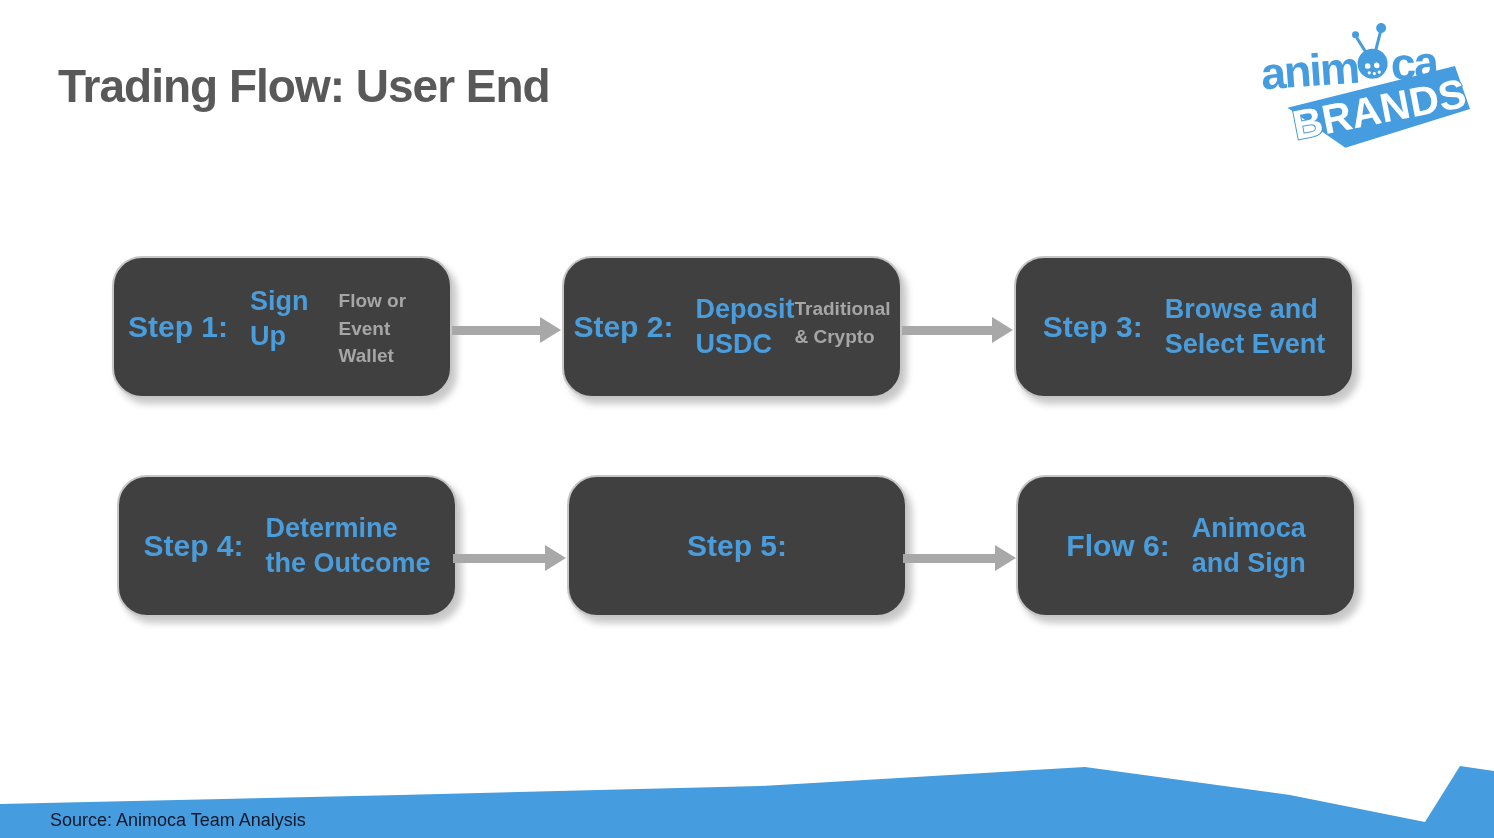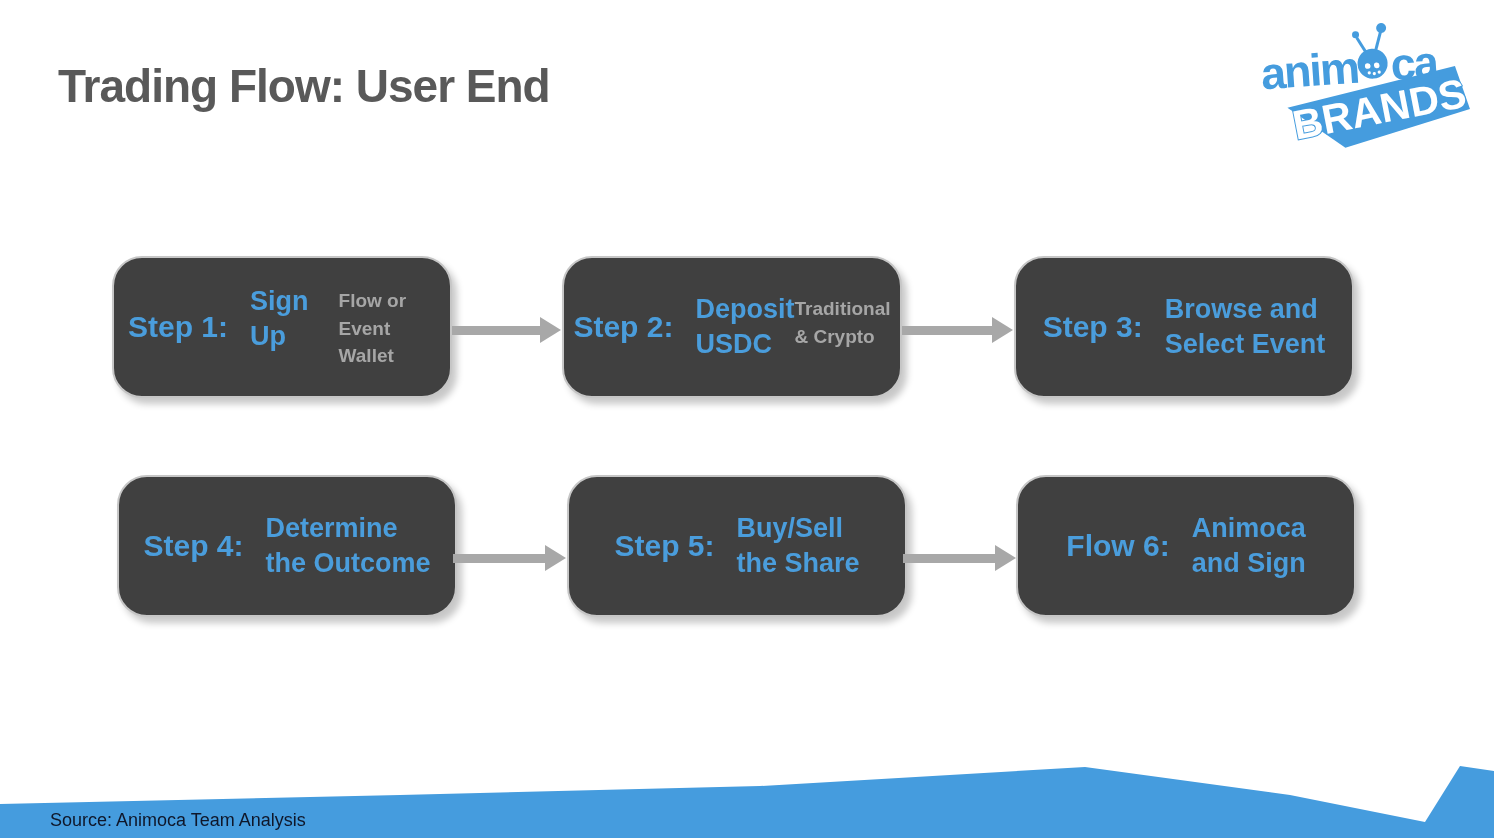--- a/index.html
+++ b/index.html
@@ -191,26 +191,20 @@
         <span>Determine</span>
         <span>the Outcome</span>
       </div>
     </div>
   </div>
 
   <div id="arrow3" class="arrow"></div>
 
   <div id="box5" class="step-box box-r2">
     <span class="step-label">Step 5:</span>
-    <div class="step-text">
-      <div class="step-title">
-        <span>Buy/Sell</span>
-        <span>the Share</span>
-      </div>
-    </div>
   </div>
 
   <div id="arrow4" class="arrow"></div>
 
   <div id="box6" class="step-box box-r2">
     <span class="step-label">Flow 6:</span>
     <div class="step-text">
       <div class="step-title">
         <span>Animoca</span>
         <span>and Sign</span>

